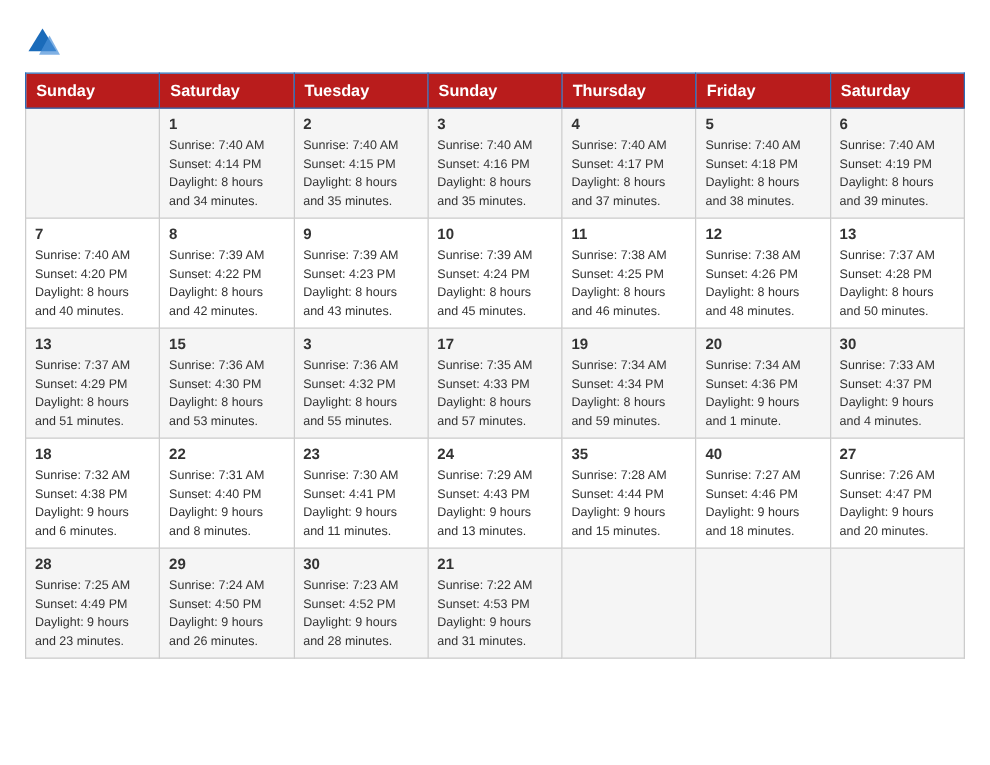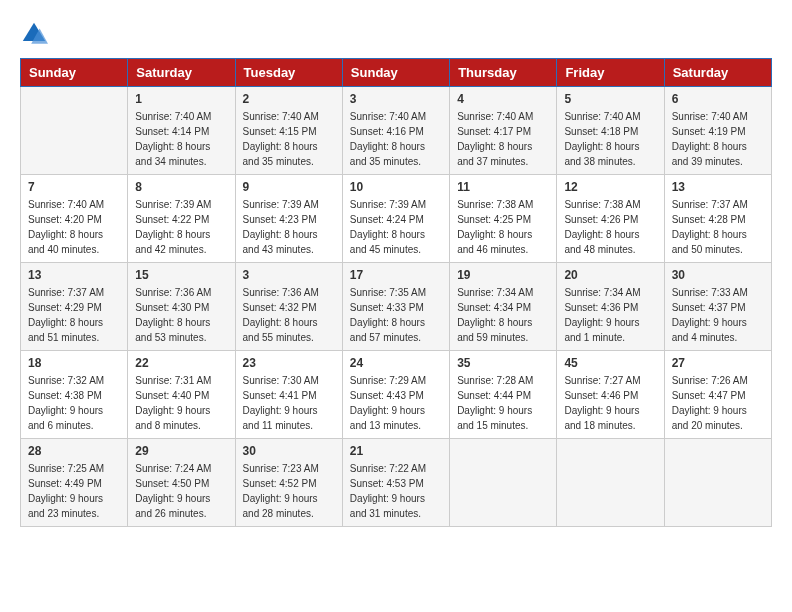--- a/index.html
+++ b/index.html
@@ -270,21 +270,21 @@
             Sunrise: 7:29 AM<br>Sunset: 4:43 PM<br>Daylight: 9 hours and 13 minutes.
           </div>
         </td>
         <td>
           <div class="day-number">35</div>
           <div class="day-info">
             Sunrise: 7:28 AM<br>Sunset: 4:44 PM<br>Daylight: 9 hours and 15 minutes.
           </div>
         </td>
         <td>
-          <div class="day-number">45</div>
+          <div class="day-number">40</div>
           <div class="day-info">
             Sunrise: 7:27 AM<br>Sunset: 4:46 PM<br>Daylight: 9 hours and 18 minutes.
           </div>
         </td>
         <td>
           <div class="day-number">27</div>
           <div class="day-info">
             Sunrise: 7:26 AM<br>Sunset: 4:47 PM<br>Daylight: 9 hours and 20 minutes.
           </div>
         </td>

